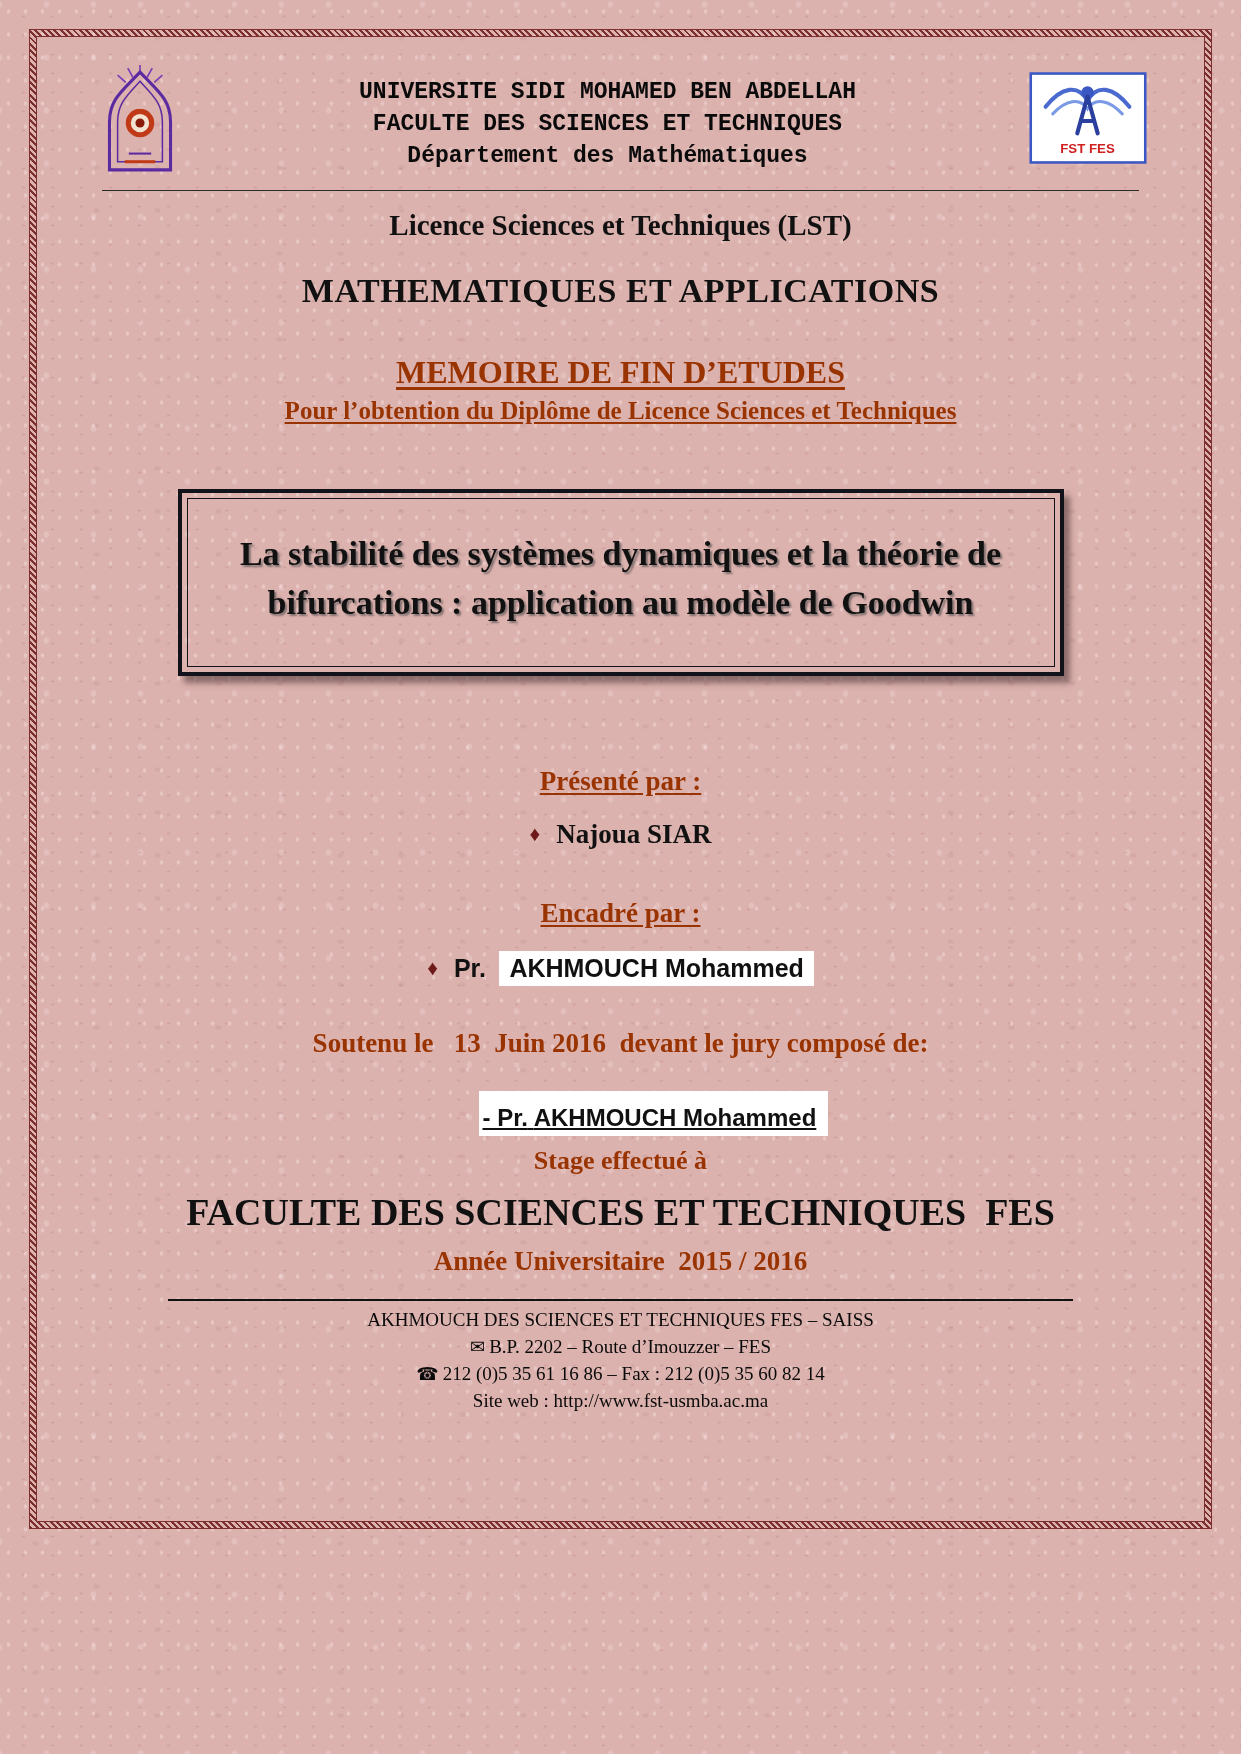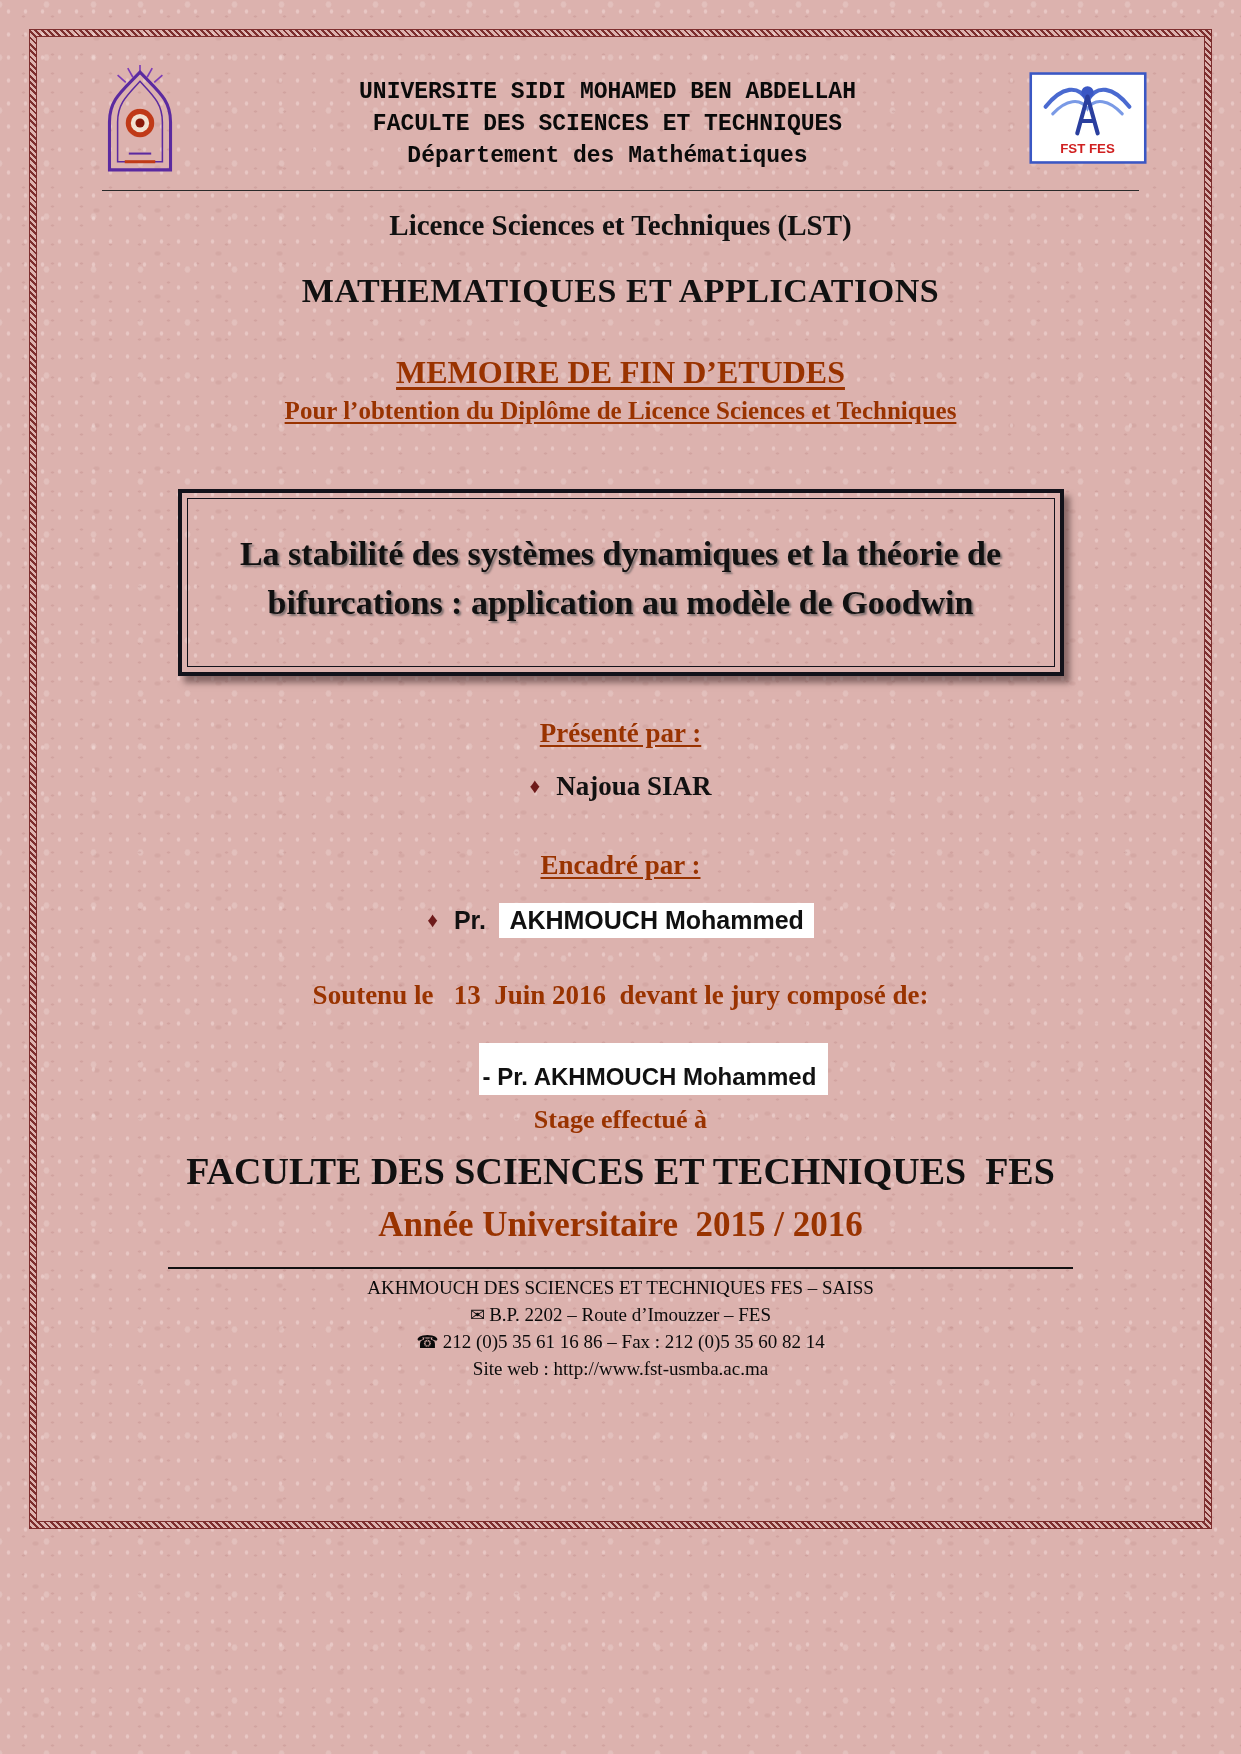--- a/index.html
+++ b/index.html
@@ -78,41 +78,41 @@
   .thesis-title {
     font-size: 34px; font-weight: bold; line-height: 1.45;
     text-shadow: 2px 2px 2px rgba(110,100,100,0.85);
   }
 
   
   .red-label {
     font-weight: bold; font-size: 27px; color: #993300;
     text-decoration: underline; text-underline-offset: 3px;
   }
-  .presente { margin-top: 42px; }
+  .presente { margin-top: 90px; }
   .bullet-line { margin-top: 22px; font-size: 27px; font-weight: bold; }
   .bullet { color: #6e1a1a; font-size: 21px; margin-right: 16px; vertical-align: 2px; }
   .encadre { margin-top: 48px; }
   .pr-line { margin-top: 24px; }
   .sans-b { font-family: "Liberation Sans", sans-serif; font-weight: bold; font-size: 25px; }
   .hl { background: #ffffff; padding: 3px 10px 4px; }
 
   
   .soutenu { margin-top: 44px; font-size: 27px; font-weight: bold; white-space: pre-wrap; }
   .jury { width: 840px; margin: 32px auto 0; text-align: left; }
   .jury-first { padding-left: 278px; }
   .jury-box { background: #ffffff; padding: 4px 10px 10px 280px; }
   .jury-line { font-family: "Liberation Sans", sans-serif; font-size: 24px; font-weight: bold; line-height: 1.35; }
   .jury-line.light { font-weight: normal; }
-  .jury-first .hl-jury { background: #ffffff; display: inline-block; padding: 18px 12px 2px 4px; }
+  .jury-first .hl-jury { background: #ffffff; display: inline-block; padding: 11px 12px 2px 4px; text-decoration: underline; }
 
   
   .stage   { margin-top: 10px; font-size: 26px; font-weight: bold; }
   .faculte { margin-top: 14px; font-size: 38px; font-weight: bold; white-space: pre-wrap; }
-  .annee   { margin-top: 12px; font-size: 35px; font-weight: bold; white-space: pre-wrap; }
+  .annee   { margin-top: 12px; font-size: 27px; font-weight: bold; white-space: pre-wrap; }
   .bottom-rule { border: 0; border-top: 2.5px solid #111; width: 905px; margin: 22px auto 0; }
   .footer { margin-top: 6px; font-size: 19px; line-height: 1.42; color: #0a0a0a; }
   .footer .icon { font-size: 18px; margin-right: 4px; }
 </style>
 </head>
 <body>
 
 <div class="page">
   <div class="frame">
     <div class="content">

